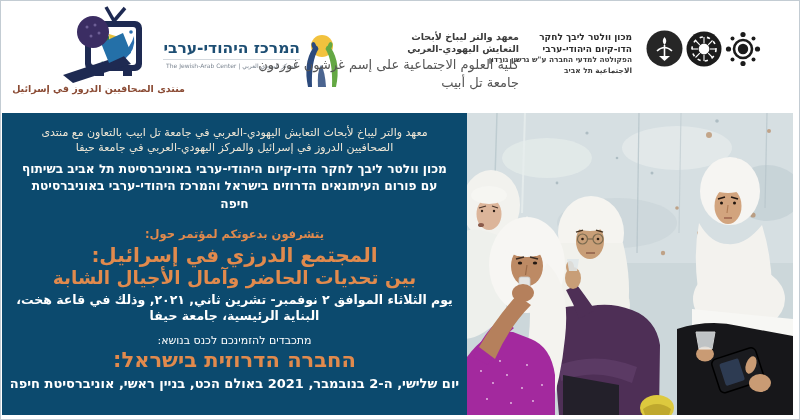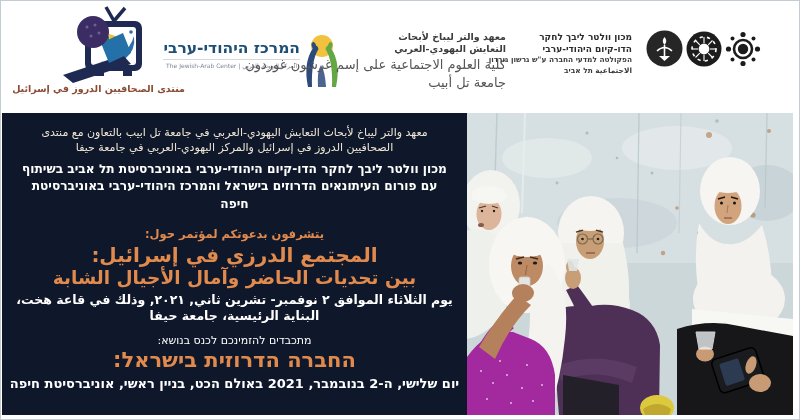--- a/index.html
+++ b/index.html
@@ -23,37 +23,37 @@
   .forum-logo svg { position:absolute; left:12px; top:0; }
   .forum-ar { position:absolute; top:80px; left:0; width:162px; font-size:9.5px; font-weight:bold; color:#8a4a33; direction:rtl; white-space:nowrap; }
   .forum-he { position:absolute; top:93px; left:0; width:162px; font-size:8.5px; font-weight:bold; color:#22325e; direction:rtl; white-space:nowrap;margin-top:28px; }
 
   .jac-logo { position:absolute; left:165px; top:30px; width:178px; height:60px; }
   .jac-icon { position:absolute; right:0; top:0; }
   .jac-text { position:absolute; right:44px; top:8px; text-align:right; }
   .jac-title { font-size:15.5px; font-weight:bold; color:#1d4e73; white-space:nowrap; direction:rtl; }
   .jac-subtitle { font-size:6px; color:#7c8692; white-space:nowrap; direction:ltr; border-top:1px solid #d4d9de; padding-top:2px; margin-top:2px; text-align:center; }
 
-  .lebach-ar { position:absolute; right:293px; top:30px; width:140px; text-align:right; direction:rtl; color:#3d3d3d; }
+  .lebach-ar { position:absolute; right:280px; top:30px; width:140px; text-align:right; direction:rtl; color:#3d3d3d; }
   .lebach-ar .b { font-size:9.5px; font-weight:bold; line-height:1.3; white-space:nowrap; }
   .lebach-ar .s { font-size:13px; color:#555; line-height:1.4; white-space:nowrap; }
 
   .tau-he { position:absolute; right:167px; top:31px; width:130px; text-align:right; direction:rtl; color:#2b2b2b; }
   .tau-he .b { font-size:9px; font-weight:bold; line-height:1.3; white-space:nowrap; }
   .tau-he .s { font-size:7.4px; font-weight:bold; color:#3a3a3a; line-height:1.45; white-space:nowrap; }
 
   .emblem { position:absolute; top:29px; }
   .emblem.tau { left:645px; }
   .emblem.gear { left:684px; }
   .emblem.dots { left:723px; }
 
   
   .teal-panel {
     position:absolute; top:112px; left:1px; width:465px; height:302px;
-    background:#0f172a;
+    background:#0c4a6e;
     display:flex; flex-direction:column; align-items:center;
     text-align:center; direction:rtl;
     padding:12px 14px 0 14px;
   }
   .partners-ar { font-size:11px; color:#efe7d6; line-height:1.4; max-width:430px; }
   .partners-he { font-size:12.2px; font-weight:bold; color:#ffffff; line-height:1.45; margin-top:5px; max-width:440px; }
   .intro-ar   { font-size:11.5px; color:#e18a4d; margin-top:13px; font-weight:bold; }
   .title-ar-1 { font-size:20px;   color:#e18a4d; font-weight:bold; line-height:1.15; margin-top:3px; }
   .title-ar-2 { font-size:18.5px; color:#e18a4d; font-weight:bold; line-height:1.2; }
   .details-ar { font-size:12.5px; color:#ffffff; font-weight:bold; line-height:1.25; margin-top:3px; max-width:445px; }

